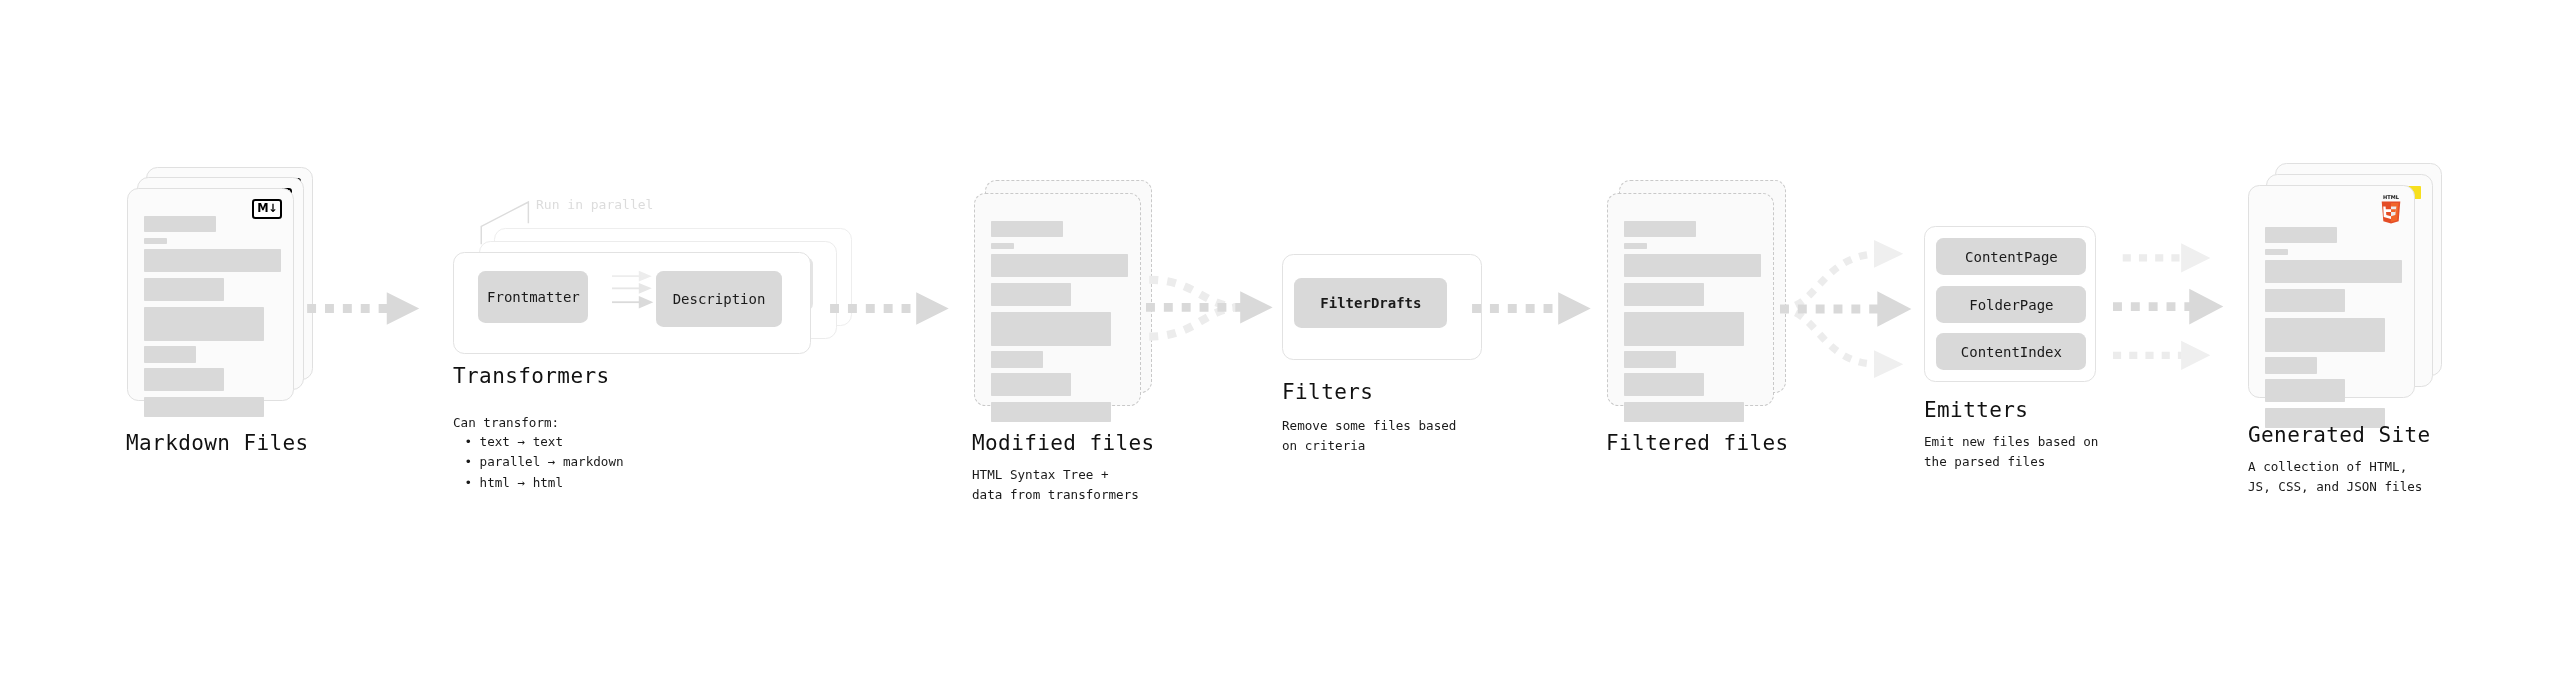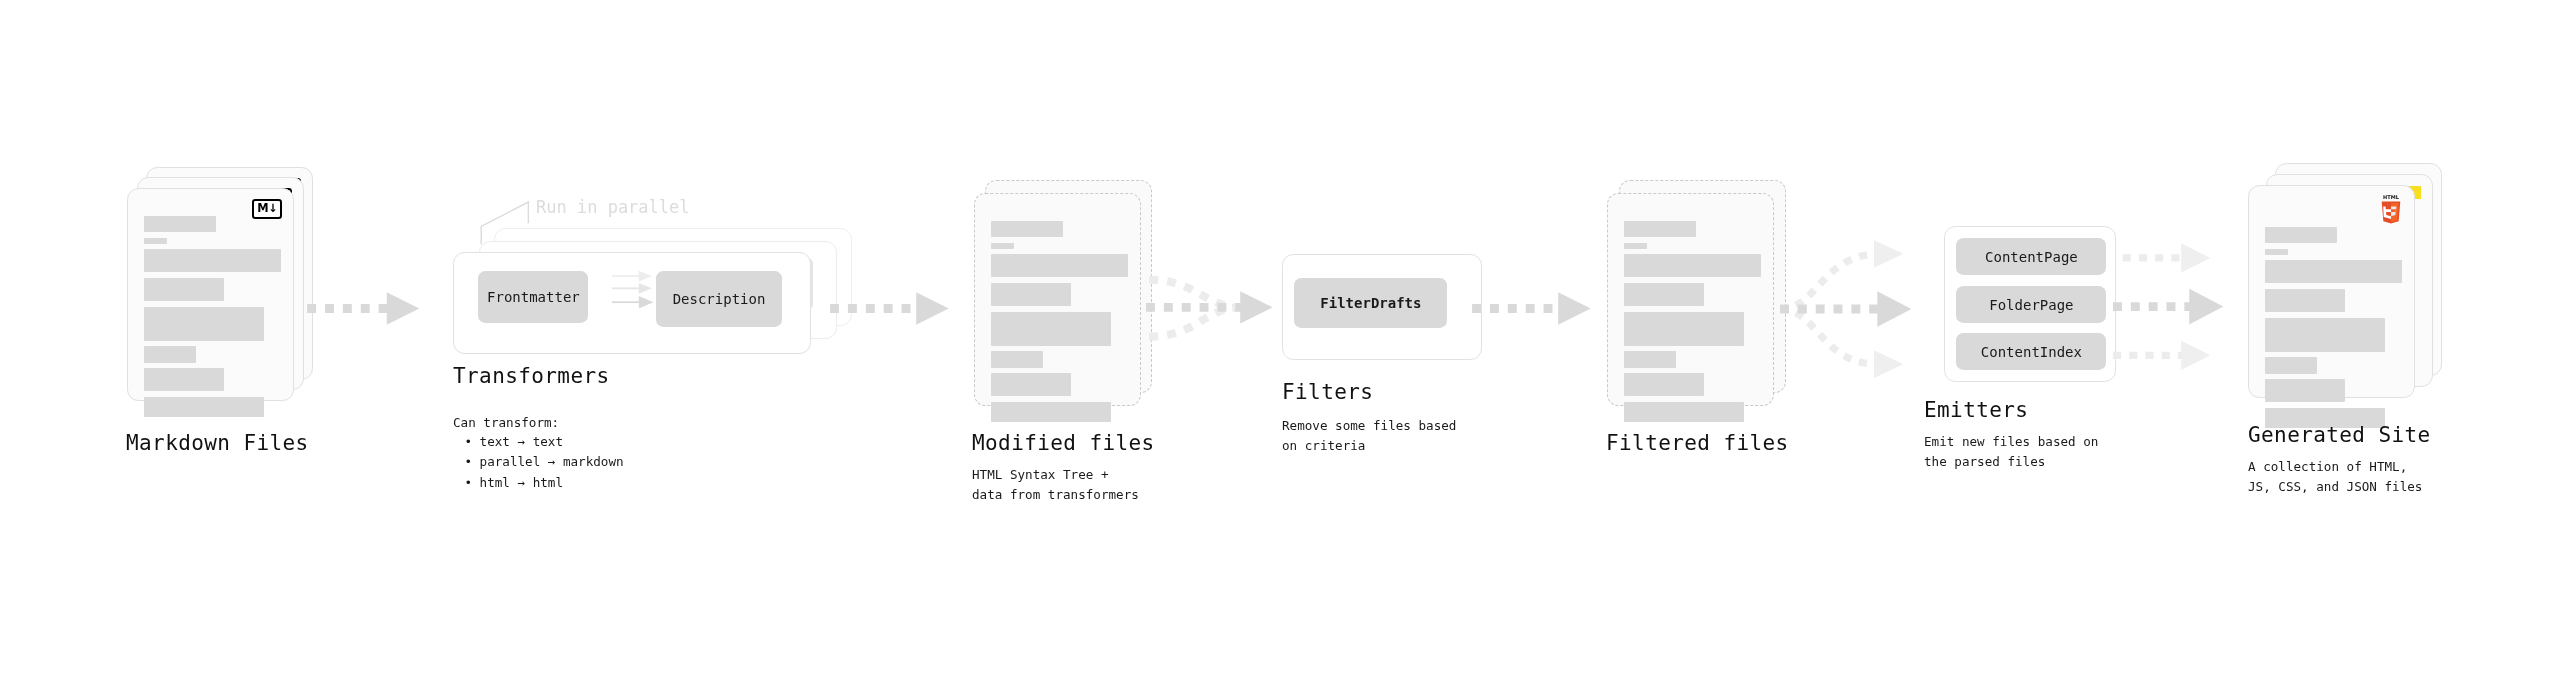--- a/index.html
+++ b/index.html
@@ -84,21 +84,21 @@
     font-family:"DejaVu Sans Mono","Liberation Mono",monospace;
   }
   .bullets{
     position:absolute;
     font-size:12.6px;color:#1a1a1a;line-height:1.62;
     font-family:"DejaVu Sans Mono","Liberation Mono",monospace;
   }
   .bullets .b{padding-left:11.4px;white-space:pre;}
   .parallel-label{
     position:absolute;
-    font-size:17px;color:#dcdcdc;white-space:nowrap;
+    font-size:13px;color:#dcdcdc;white-space:nowrap;
     font-family:"DejaVu Sans Mono","Liberation Mono",monospace;
   }
 
   svg{overflow:visible;}
 </style>
 </head>
 <body>
 
 <div id="stage">
 
@@ -255,21 +255,21 @@
   <svg class="abs" style="left:1780px;top:236px;" width="146" height="146" viewBox="0 0 180 180">
     <path d="M 0,90 C 46,90 50,26 118,22" fill="none" stroke="#ececec" stroke-width="9" stroke-dasharray="10 10"></path>
     <polygon points="116,5 152,22 116,39" fill="#efefef"></polygon>
     <path d="M 0,90 C 46,90 50,156 118,158" fill="none" stroke="#ececec" stroke-width="9" stroke-dasharray="10 10"></path>
     <polygon points="116,141 152,158 116,175" fill="#efefef"></polygon>
     <line x1="0" y1="90" x2="122" y2="90" stroke="#d9d9d9" stroke-width="11" stroke-dasharray="11 11"></line>
     <polygon points="120,68 162,90 120,112" fill="#d9d9d9"></polygon>
   </svg>
 
   <div class="stage-node" style="left:0;">
-    <div class="pbox" style="left:1924px;top:226px;width:172px;height:156px;margin-left:20px;">
+    <div class="pbox" style="left:1924px;top:226px;width:172px;height:156px;">
       <div class="chip" style="left:11.4px;top:11.4px;width:150px;height:37px;">ContentPage</div>
       <div class="chip" style="left:11.4px;top:59px;width:150px;height:37px;">FolderPage</div>
       <div class="chip" style="left:11.4px;top:106px;width:150px;height:37px;">ContentIndex</div>
     </div>
     <div class="title" style="left:1924px;top:398px;">Emitters</div>
     <div class="subtitle" style="left:1924px;top:432px;">Emit new files based on
 the parsed files</div>
   </div>
 
   <svg class="abs" style="left:2113px;top:232px;" width="146" height="146" viewBox="0 0 180 180">

